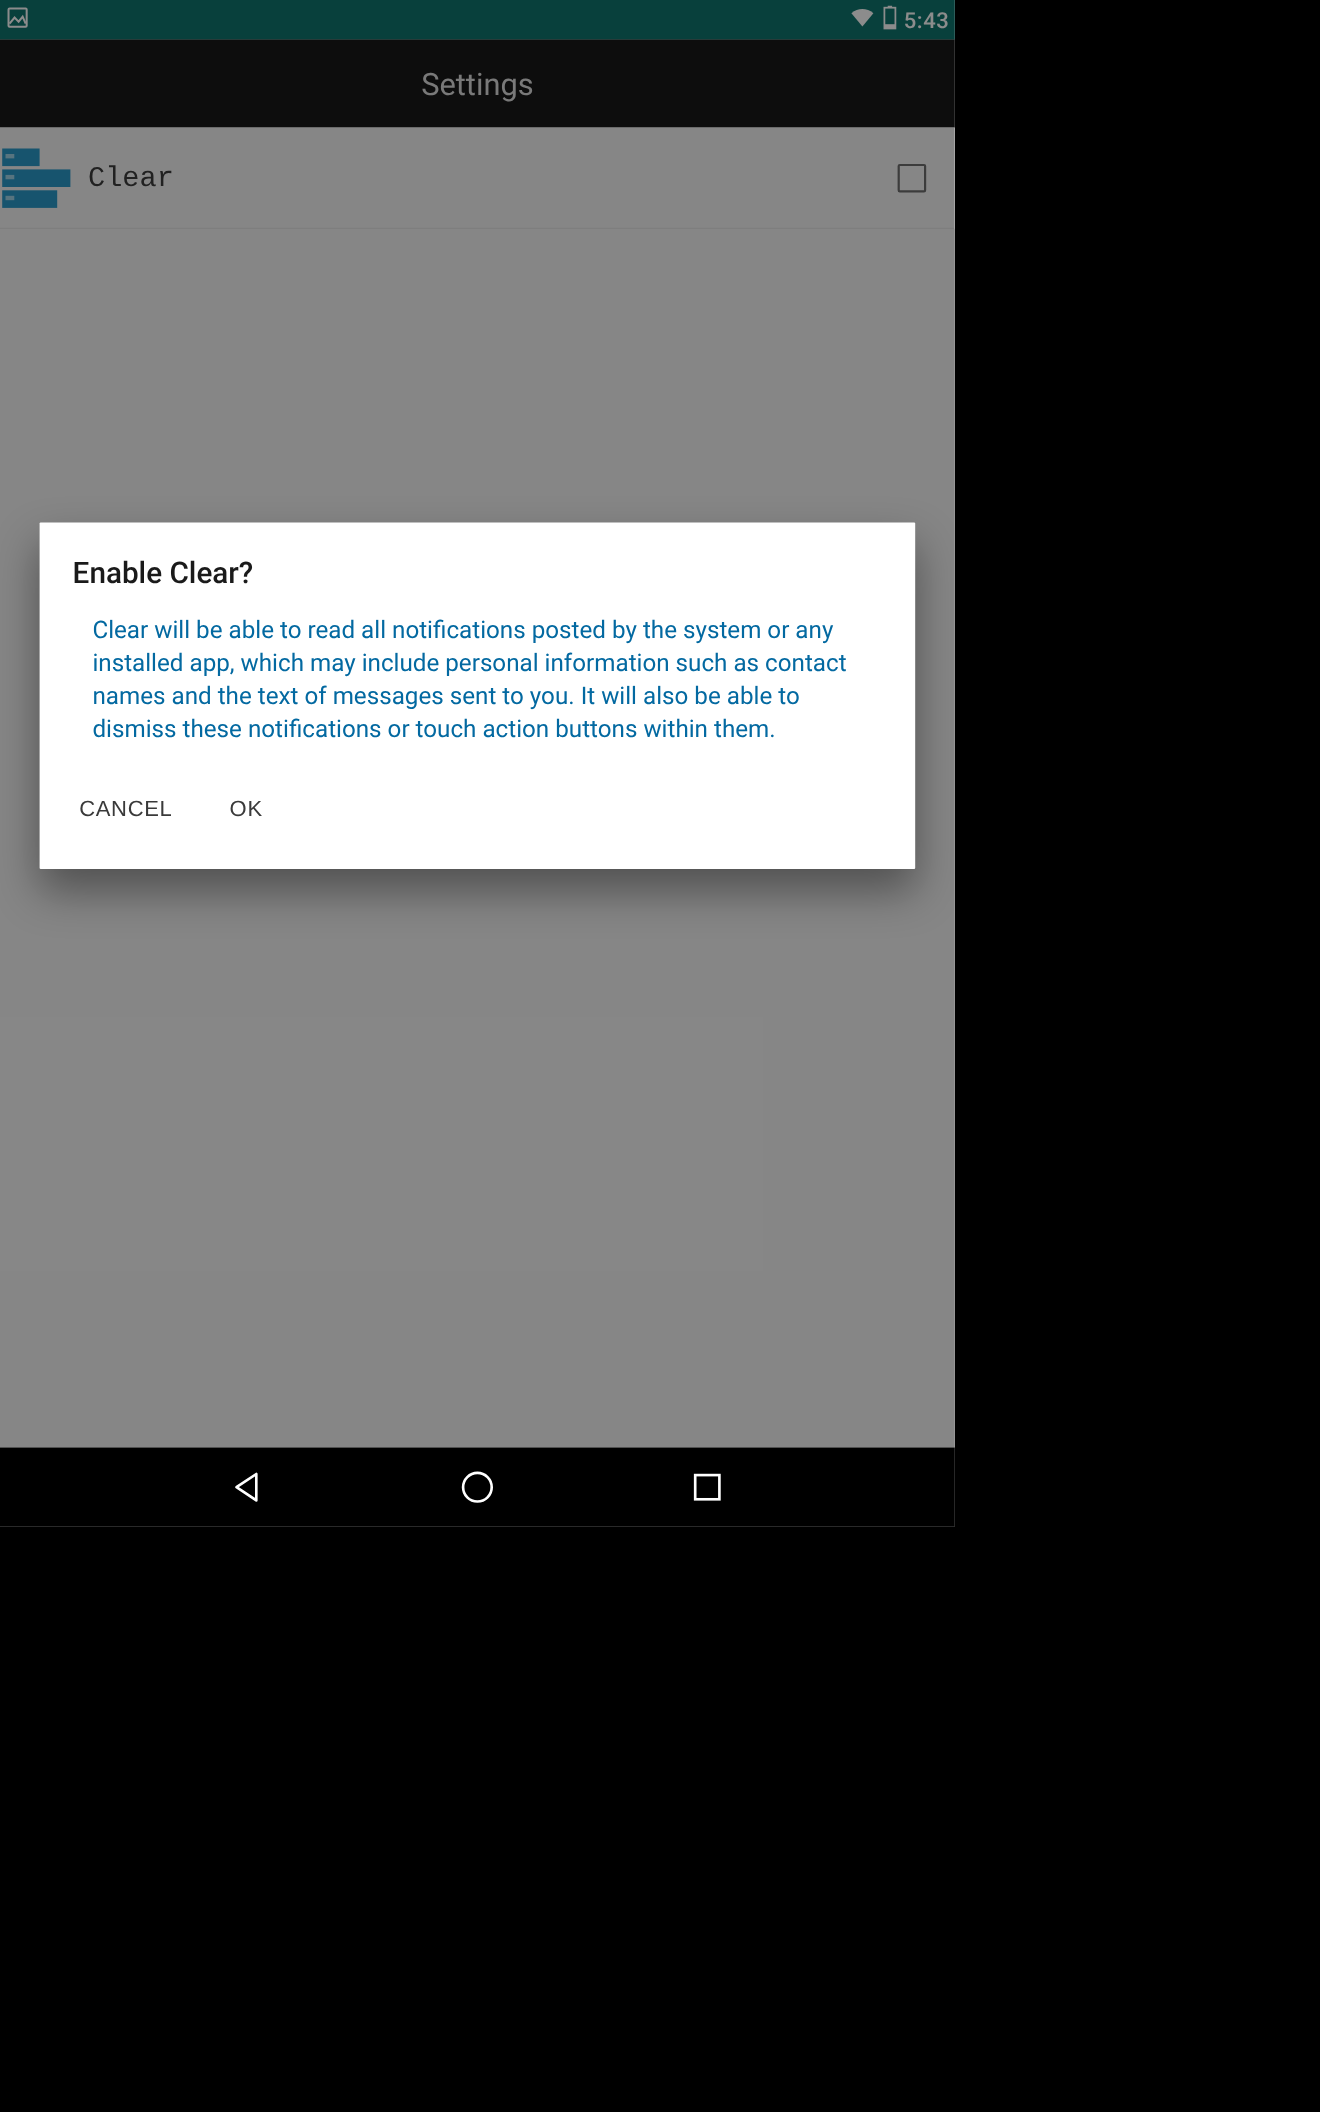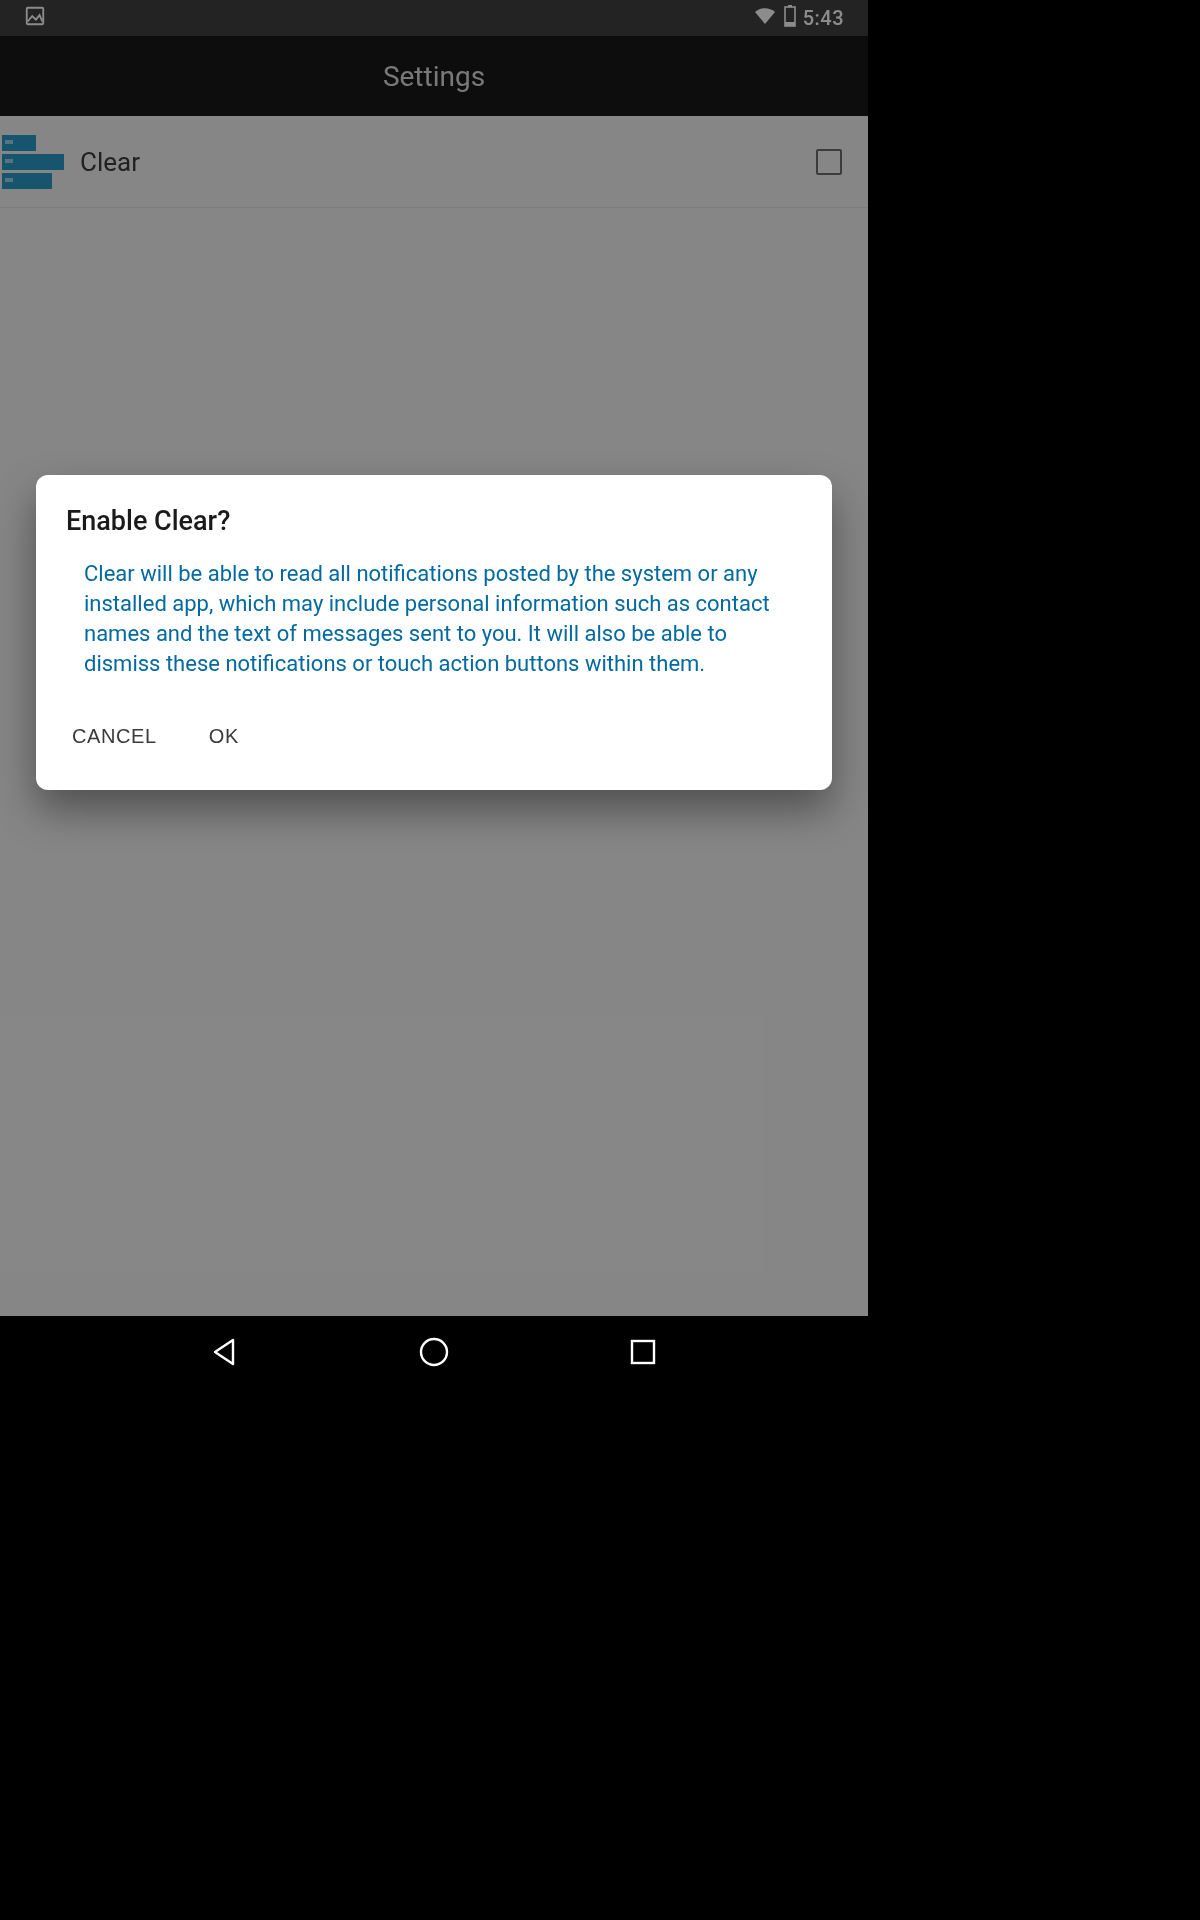--- a/index.html
+++ b/index.html
@@ -1,45 +1,45 @@
 <!DOCTYPE html>
 <html><head>
 <meta charset="utf-8">
 <style>
   * { box-sizing: border-box; margin: 0; padding: 0; }
   html, body { width: 868px; height: 1388px; overflow: hidden; font-family: Roboto, "Helvetica Neue", Arial, sans-serif; background: #000; }
   .screen { position: relative; width: 868px; height: 1388px; background: #f0f0f0; }
 
   
-  .status-bar { position: absolute; top: 0; left: 0; right: 0; height: 36px; background: #404040; display: flex; align-items: center; color: #fff; padding: 0 24px; }
+  .status-bar { position: absolute; top: 0; left: 0; right: 0; height: 36px; background: #0f766e; display: flex; align-items: center; color: #fff; padding: 0 5px; }
   .status-left { display: flex; align-items: center; gap: 6px; }
   .status-right { margin-left: auto; display: flex; align-items: center; gap: 6px; }
   .status-time { font-size: 20px; font-weight: 500; letter-spacing: 0.5px; }
 
   
   .app-bar { position: absolute; top: 36px; left: 0; right: 0; height: 80px; background: #181818; display: flex; align-items: center; padding: 0 26px; justify-content: center; }
   .app-bar-title { color: #dcdcdc; font-size: 28px; font-weight: 400; }
 
   
   .content { position: absolute; top: 116px; left: 0; right: 0; bottom: 72px; background: #f5f5f5; }
-  .list-row { height: 92px; display: flex; align-items: center; padding: 0 26px 0 2px; border-bottom: 1px solid #e3e3e3; background: #f5f5f5; }
+  .list-row { height: 92px; display: flex; align-items: center; padding: 0 26px 0 2px; border-bottom: 1px solid #e3e3e3; background: #f5f5f5; font-family: Liberation Mono, monospace; }
   .app-icon { width: 62px; height: 58px; display: flex; flex-direction: column; justify-content: space-between; padding: 2px 0; margin-right: 16px; }
   .bar { height: 16px; background: #2b99c9; position: relative; }
   .bar .notch { position: absolute; top: 5px; left: 3px; width: 8px; height: 4px; background: #9ed3e7; }
   .bar1 { width: 55%; }
   .bar2 { width: 100%; }
   .bar3 { width: 80%; }
   .row-label { font-size: 26px; color: #3c3c3c; flex: 1; }
   .checkbox { width: 26px; height: 26px; border: 2.5px solid #6d6d6d; border-radius: 2px; }
 
   
   .scrim { position: absolute; inset: 0; background: rgba(0,0,0,0.45); }
 
   
-  .dialog { position: absolute; left: 36px; right: 36px; top: 475px; background: #fff; border-radius: 12px; box-shadow: 0 20px 40px rgba(0,0,0,0.4); padding: 30px 30px 22px 30px; }
+  .dialog { position: absolute; left: 36px; right: 36px; top: 475px; background: #fff; border-radius: 1px; box-shadow: 0 20px 40px rgba(0,0,0,0.4); padding: 30px 30px 22px 30px; }
   .dialog-title { font-size: 27px; font-weight: 500; color: #1a1a1a; margin-bottom: 22px; }
   .dialog-body { font-size: 22px; line-height: 1.36; color: #0369a1; margin-bottom: 36px; margin-left: 18px; }
   .dialog-actions { display: flex; justify-content: flex-start; gap: 40px; padding-right: 24px; padding-bottom: 10px; }
   .dialog-btn { font-size: 20px; font-weight: 500; color: #3a3a3a; letter-spacing: 0.6px; background: none; border: none; cursor: pointer; padding: 10px 6px; }
 
   
   .nav-bar { position: absolute; bottom: 0; left: 0; right: 0; height: 72px; background: #000; display: flex; align-items: center; justify-content: space-around; padding: 0 120px; }
   .nav-btn { width: 40px; height: 40px; display: flex; align-items: center; justify-content: center; }
   .nav-back svg, .nav-home svg, .nav-recent svg { stroke: #fff; fill: none; stroke-width: 2.2; }
 </style>

